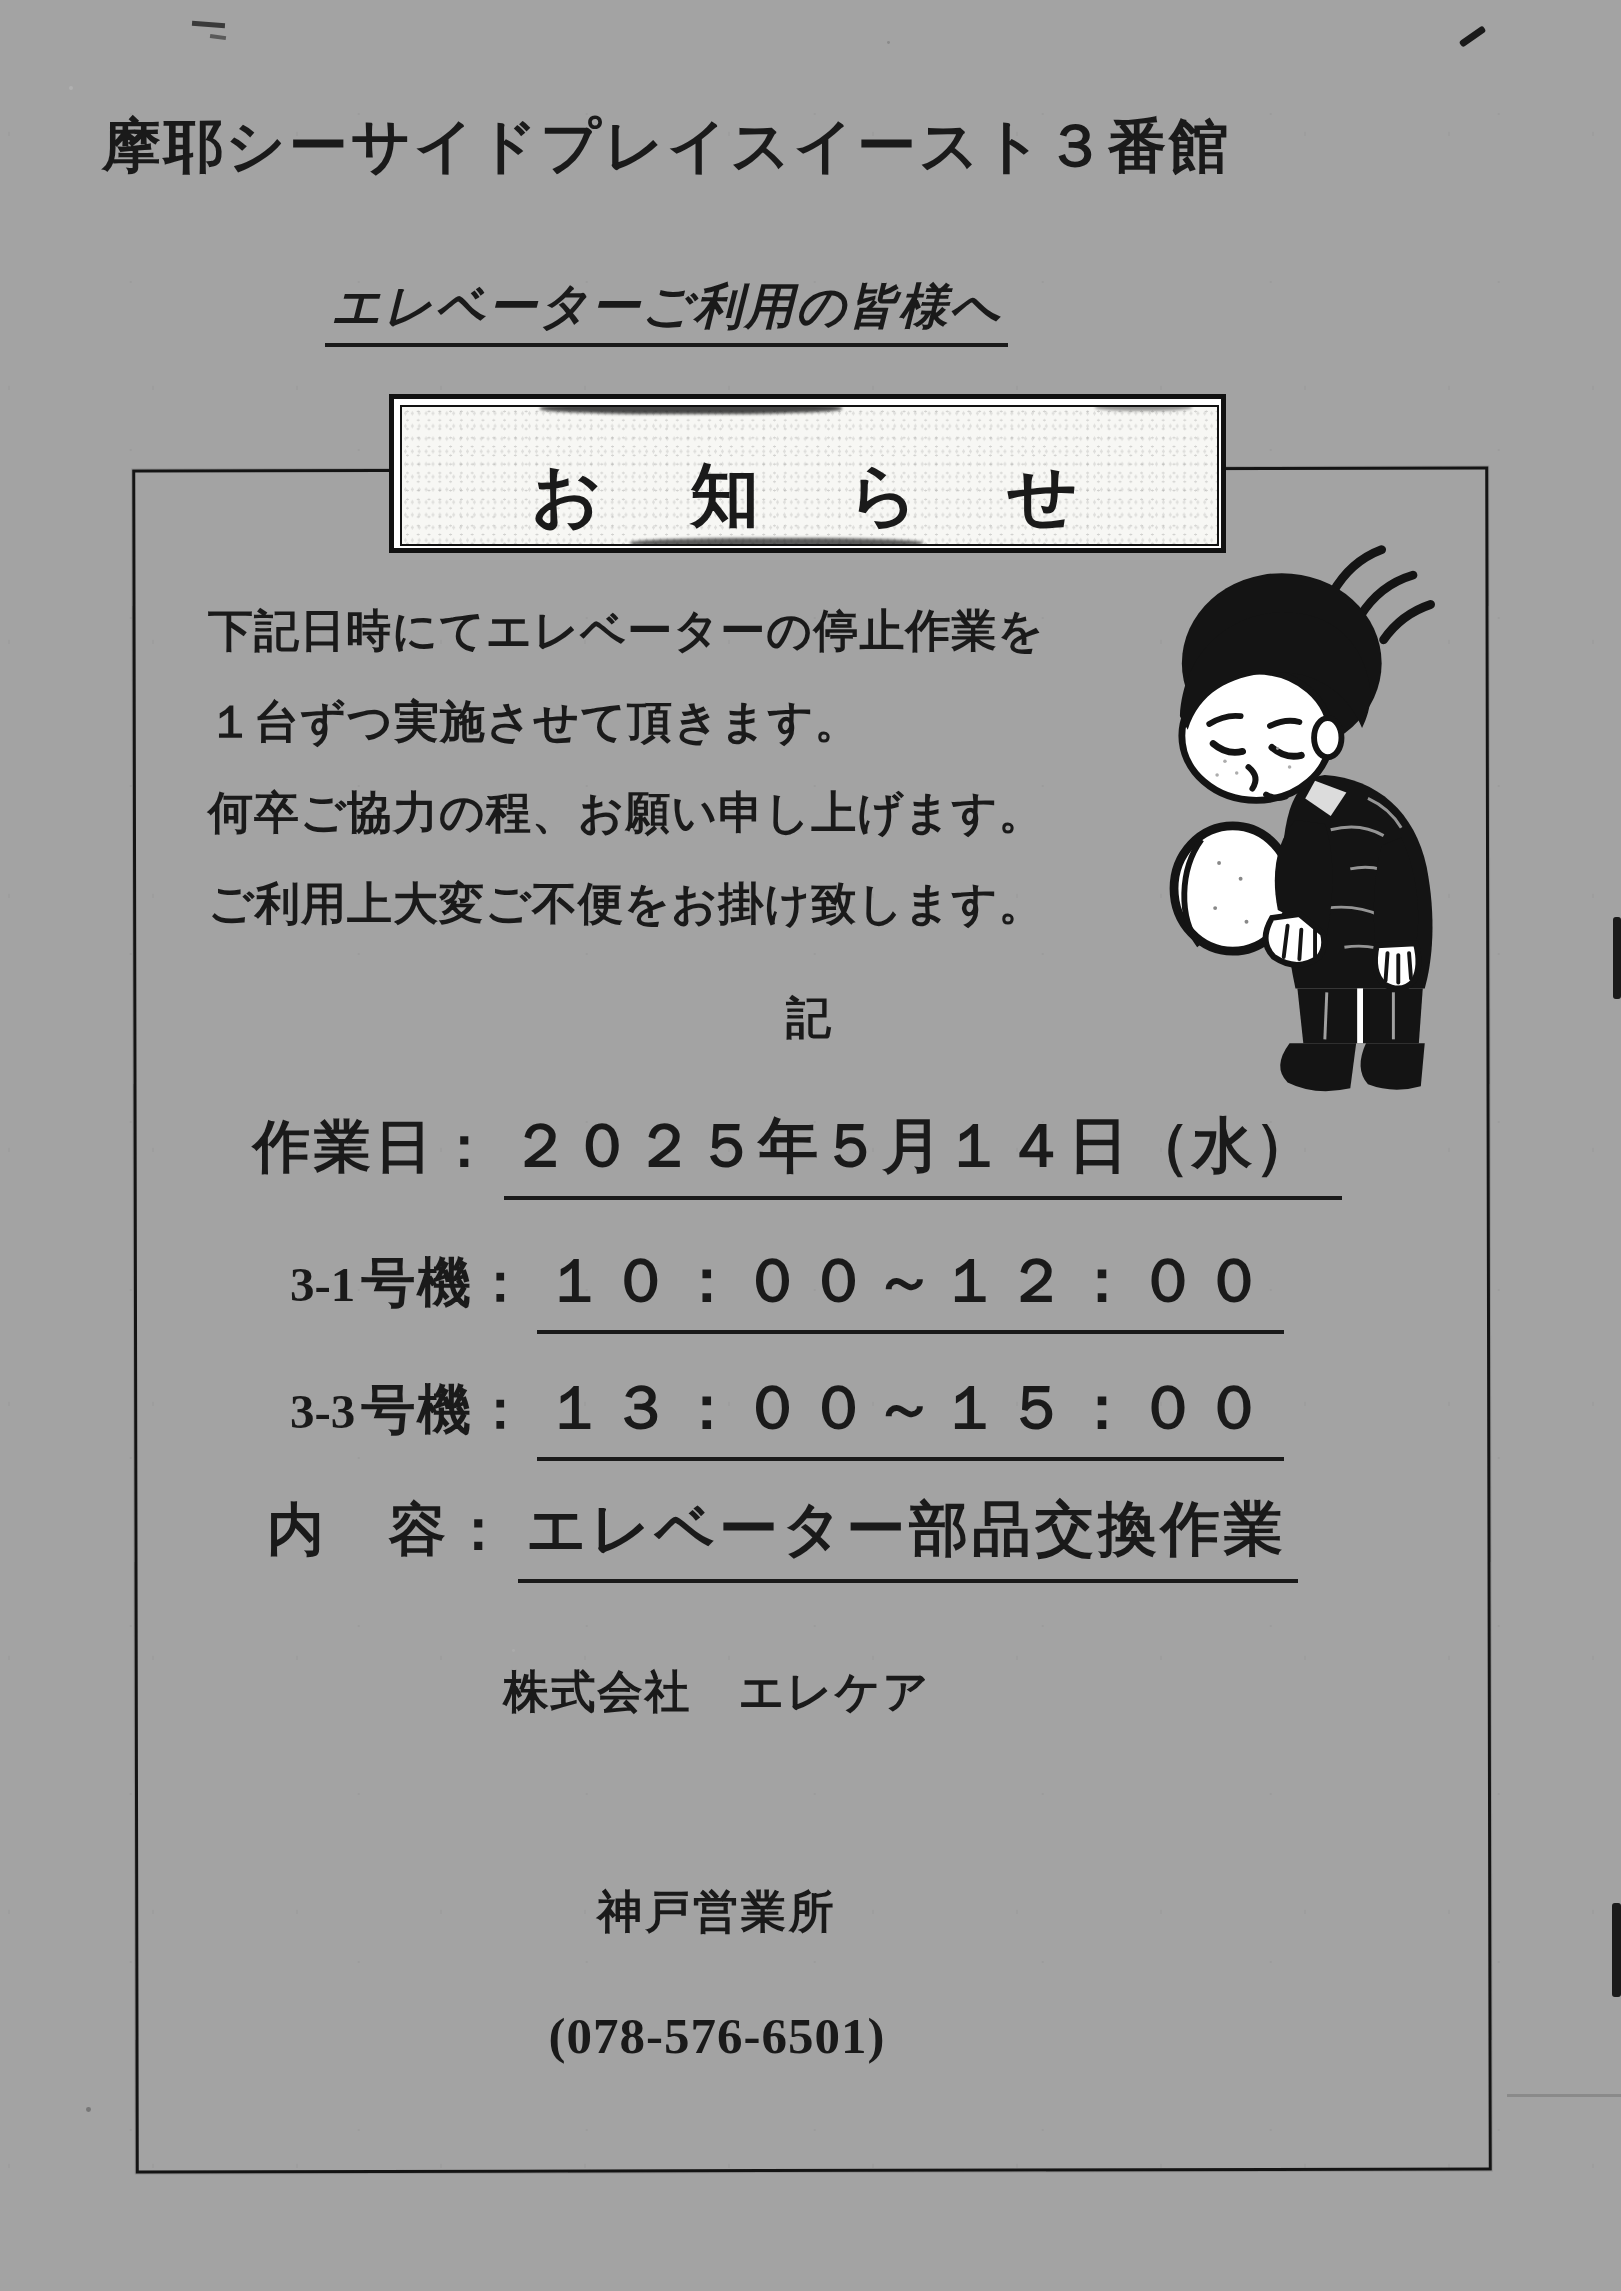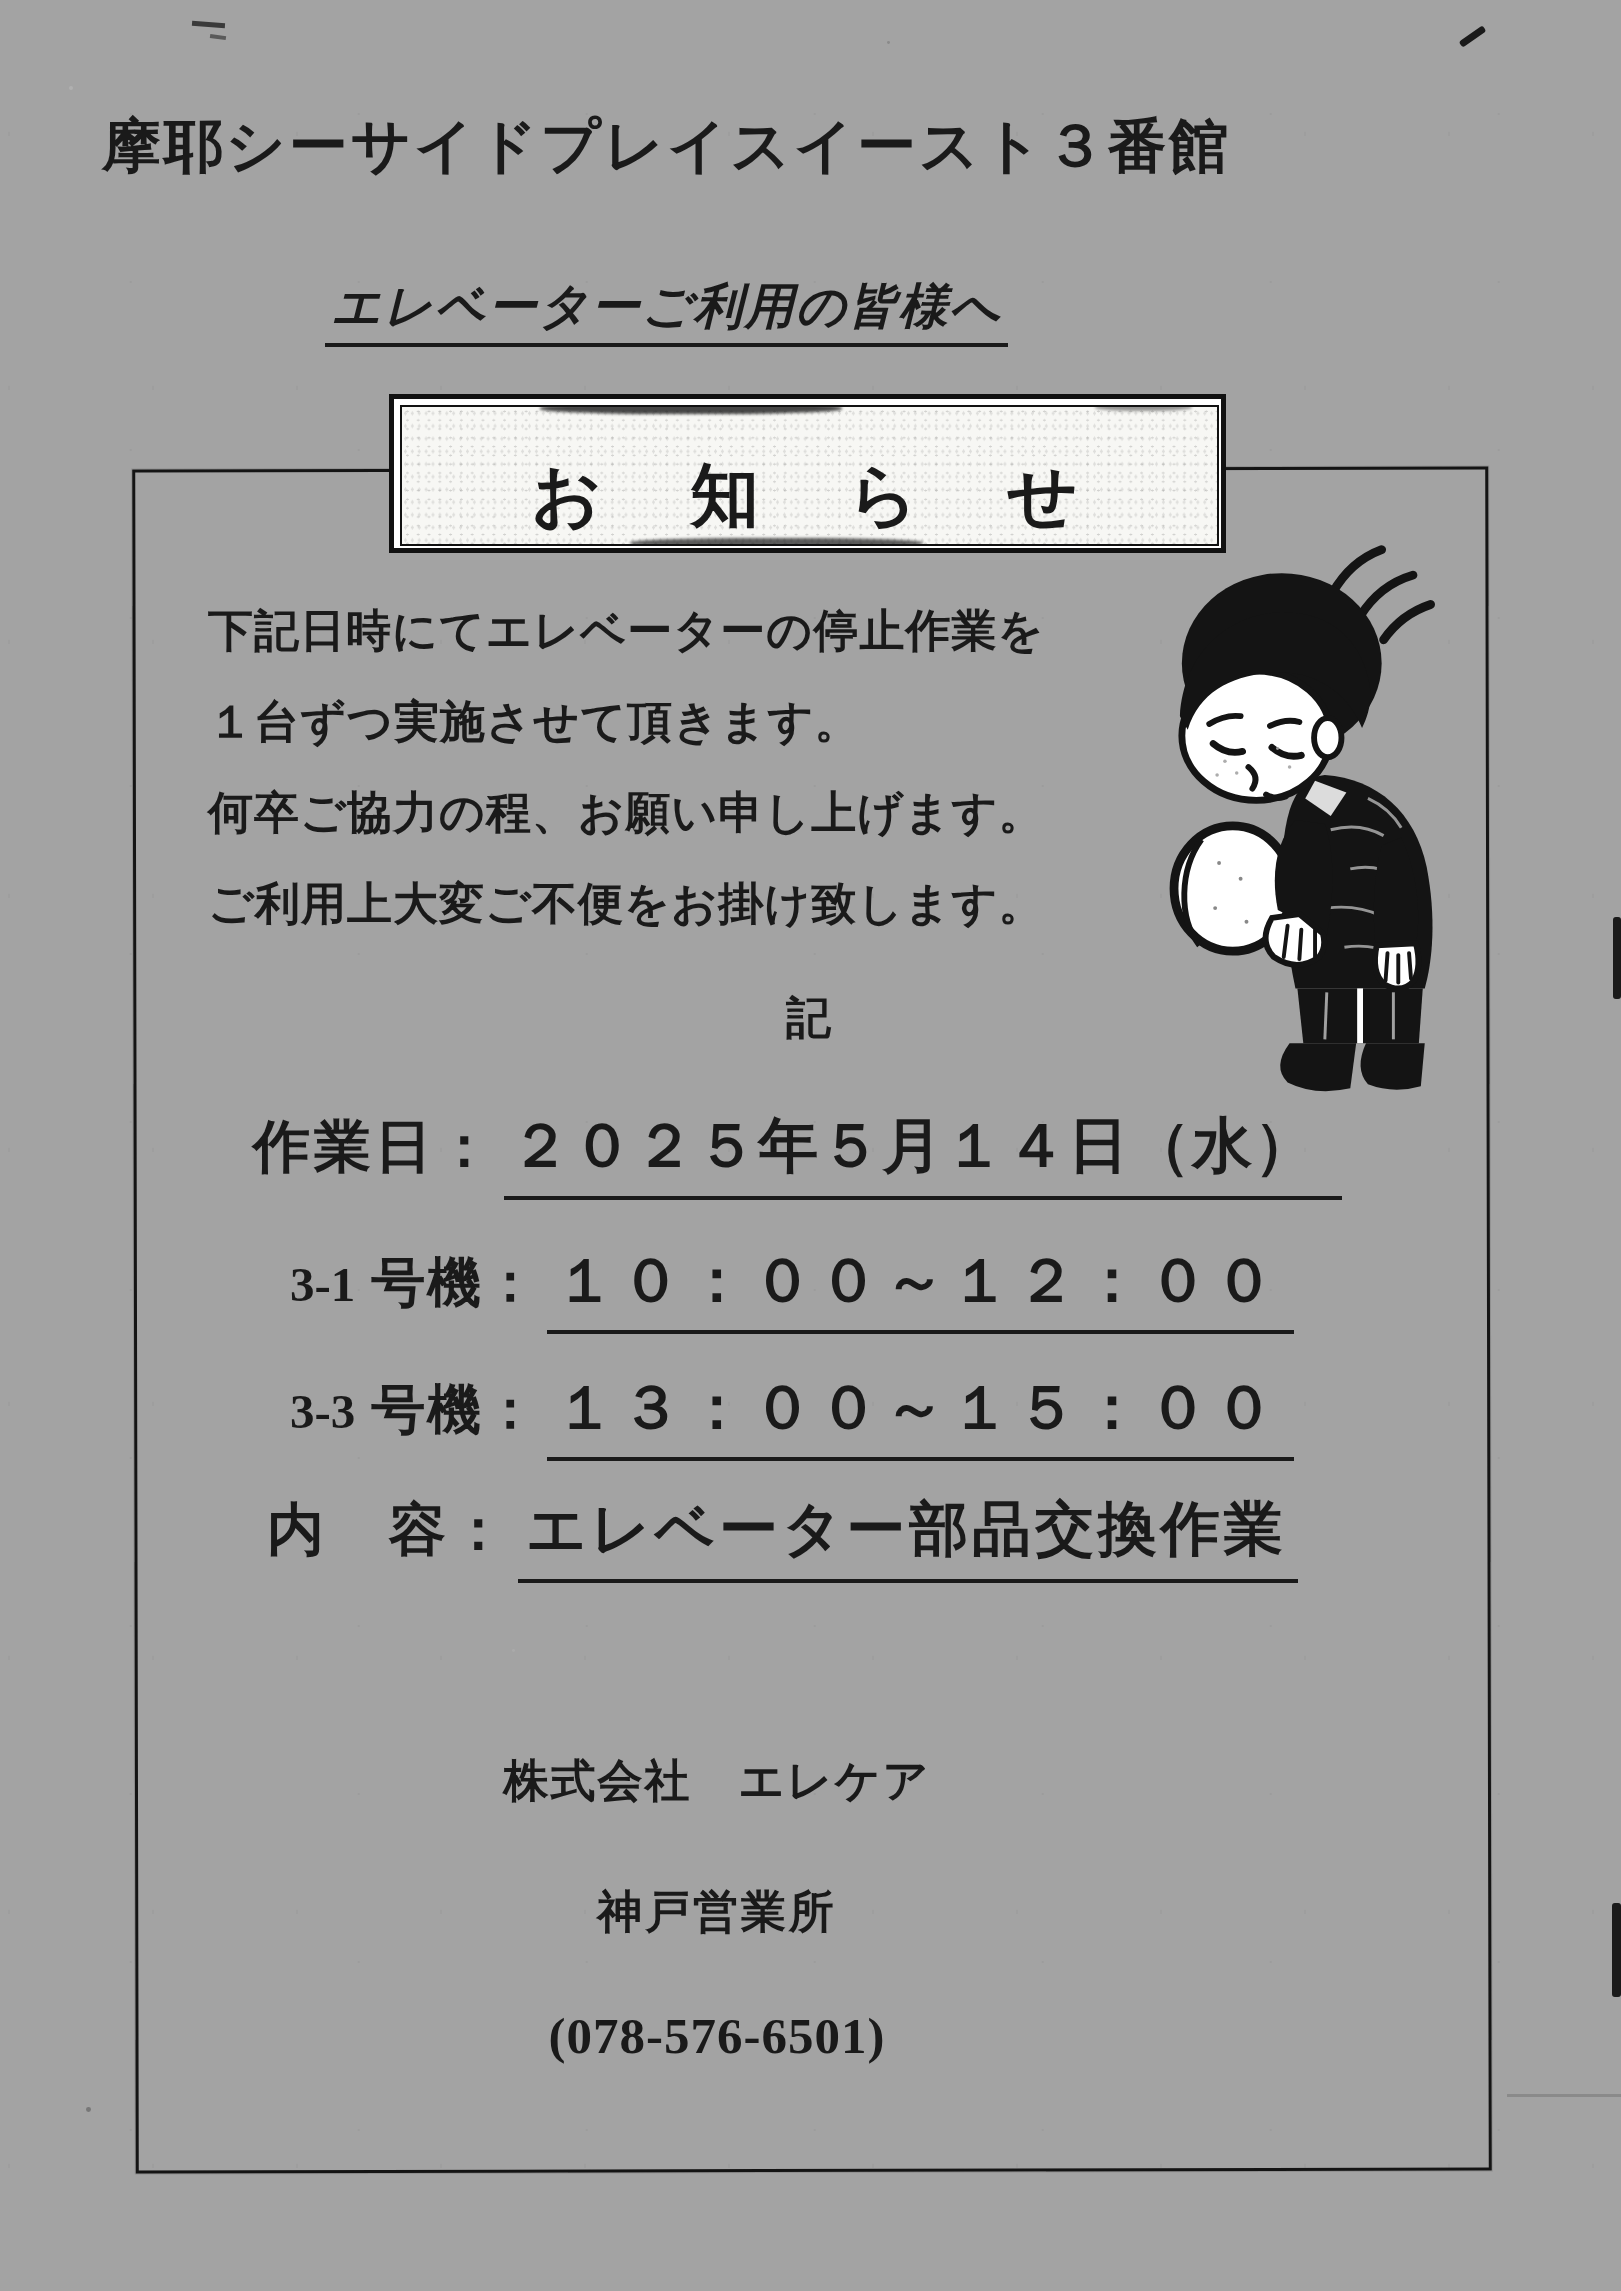--- a/index.html
+++ b/index.html
@@ -79,34 +79,34 @@
   .illustration{position:absolute;left:1123px;top:534px;width:341px;height:568px;}
 
   .record-marker{
     position:absolute;left:549px;top:988px;width:519px;text-align:center;
     font-size:45px;font-weight:600;
   }
 
   .sched{position:absolute;display:flex;align-items:baseline;white-space:nowrap;}
   .sched .lbl{font-size:57px;font-weight:700;letter-spacing:3.9px;}
   .sched .serif-num{font-family:"Liberation Serif","DejaVu Serif",serif;font-size:49px;font-weight:700;}
-  .sched .lbl2{font-size:54px;font-weight:700;margin-left:16px;letter-spacing:2px;}
+  .sched .lbl2{font-size:54px;font-weight:700;margin-left:6px;letter-spacing:2px;}
   .sched .val{
     font-size:60px;font-weight:700;letter-spacing:2px;
     border-bottom:4.9px solid #1a1a1a;padding:0 25.5px 8.8px 5.9px;margin-left:7.8px;
   }
   .sched .time{font-weight:600;letter-spacing:5.9px;padding:0 13.7px 7.8px 7.8px;}
   .row-date{left:253px;top:1106px;}
   .row-unit1{left:290px;top:1241px;}
   .row-unit2{left:290px;top:1368px;}
   .row-content{left:267px;top:1490px;}
   .row-content .val{font-size:59px;letter-spacing:3.9px;padding:0 11.8px 8.8px 7.8px;}
 
   .footer-line{position:absolute;left:134px;width:1166px;text-align:center;margin:0;}
-  .f-company{top:1751px;font-size:45px;font-weight:600;letter-spacing:2px;}
+  .f-company{top:1662px;font-size:45px;font-weight:600;letter-spacing:2px;}
   .f-office{top:1882px;font-size:45px;font-weight:600;letter-spacing:2.9px;}
   .f-phone{
     top:2007px;font-size:51px;font-weight:700;letter-spacing:1px;
     font-family:"Liberation Serif","DejaVu Serif",serif;
   }
 
   .artifact{position:absolute;background:#1a1a1a;}
 </style>
 </head>
 <body>

